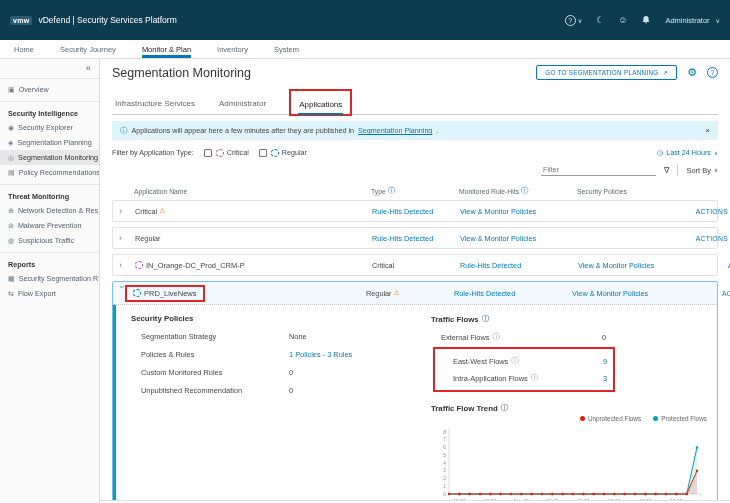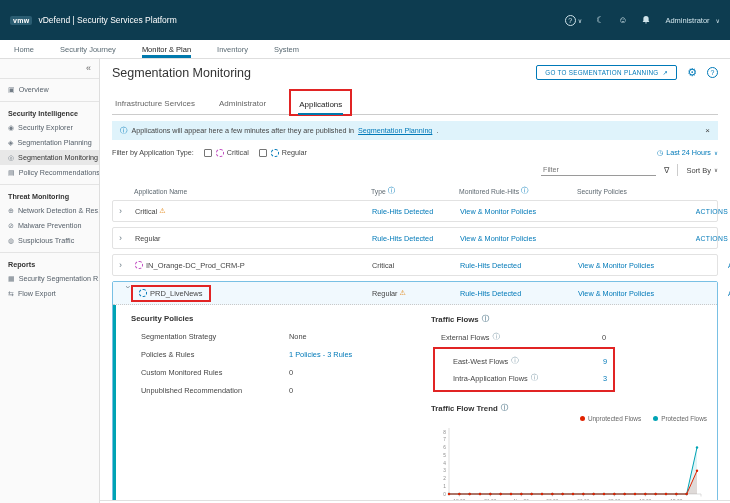--- a/index.html
+++ b/index.html
@@ -89,21 +89,21 @@
   .chev.down { transform:rotate(90deg); }
   .name-cell { display:flex; align-items:center; font-size:7.5px; color:#454545; }
   .type-cell { font-size:7.3px; color:#454545; display:flex; align-items:center; gap:2px; }
   .warn { color:#e07c00; font-size:7px; }
   a.blue-link { color:#0079b8; text-decoration:none; font-size:7.3px; cursor:pointer; }
   .actions-cell { justify-self:end; display:flex; align-items:center; gap:3px; color:#0079b8; }
   .actions-cell .lbl { font-size:6.8px; letter-spacing:.3px; }
 
   
   .exp-card { border:1px solid #79c0e4; border-radius:2px; background:#fff; position:relative; }
-  .exp-head { height:23px; background:#f1f9fe; border-bottom:1px dotted #c9c9c9; padding:0 6px; }
+  .exp-head { height:23px; background:#f1f9fe; border-bottom:1px dotted #c9c9c9; padding:0 0; }
   .annot-name { border:2px solid #e12424; display:inline-flex; align-items:center; padding:2px 6px; margin-left:-4px; }
   .exp-teal { position:absolute; left:0; top:23px; bottom:0; width:3px; background:#00a3b4; }
   .exp-body { display:flex; padding:9px 12px 8px 18px; min-height:212px; }
   .exp-left { width:300px; display:flex; flex-direction:column; flex-shrink:0; }
   .sec-title { font-size:7.8px; font-weight:bold; color:#333; display:flex; align-items:center; gap:3px; }
   .kv { display:flex; margin-top:9px; padding-left:10px; font-size:7.4px; }
   .kv .k { width:148px; color:#454545; }
   .kv .v { color:#454545; }
   .kv .v.link { color:#0079b8; cursor:pointer; }
   .exp-right { flex:1; display:flex; flex-direction:column; }

